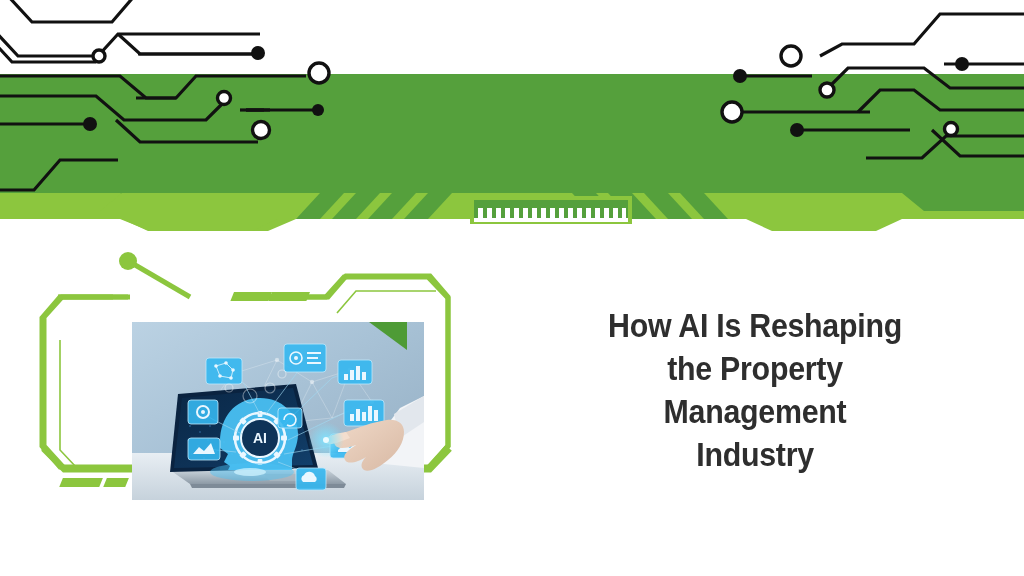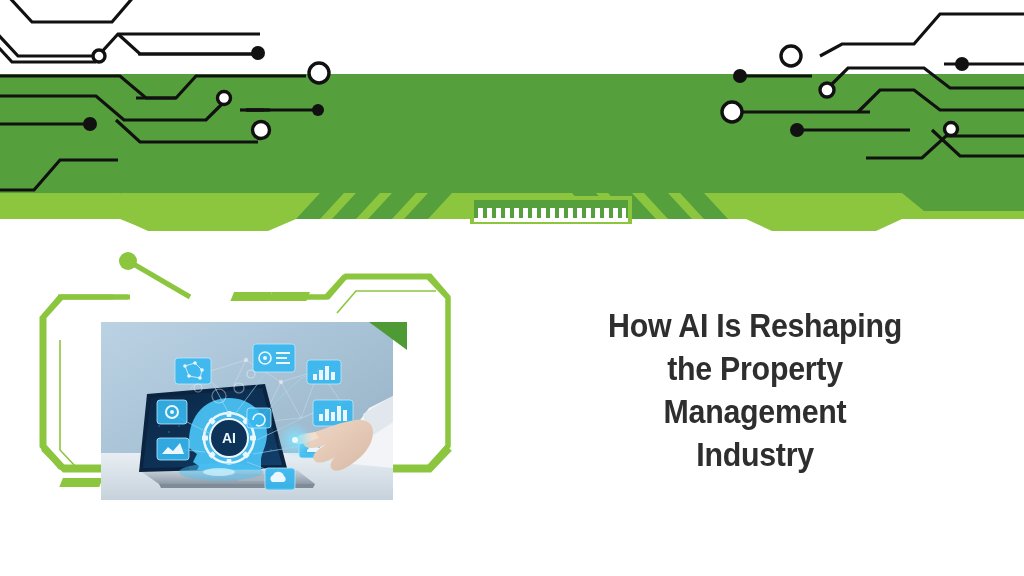--- a/index.html
+++ b/index.html
@@ -48,21 +48,21 @@
     width: 440px;
     height: 300px;
   }
   #photo-frame svg {
     display: block;
   }
 
   
   #hero-photo {
     position: absolute;
-    left: 101px;
+    left: 132px;
     top: 90px;
     width: 292px;
     height: 178px;
     overflow: hidden;
   }
   #hero-photo svg {
     display: block;
   }
 
   

